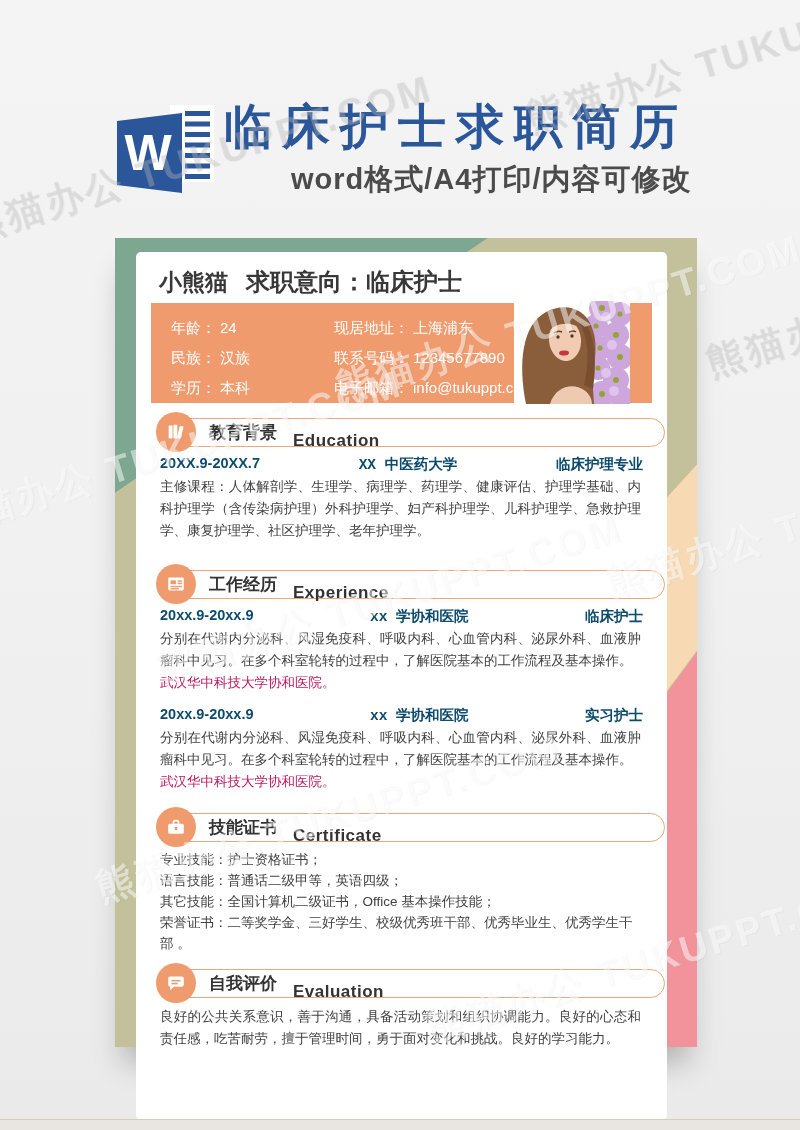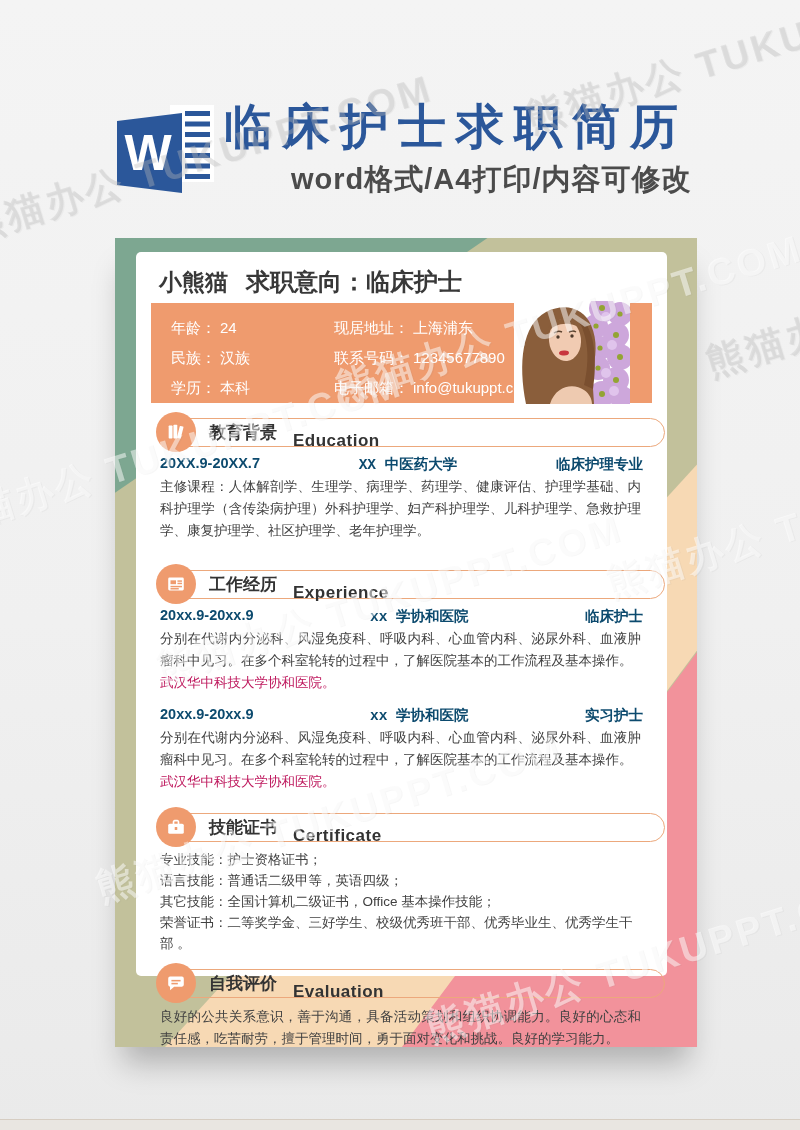--- a/index.html
+++ b/index.html
@@ -15,21 +15,21 @@
     color:#4B4B4B;letter-spacing:1px;white-space:nowrap;}
   
   .poster{position:absolute;left:115px;top:238px;width:582px;height:809px;
     box-shadow:0 24px 28px -8px rgba(0,0,0,0.25);}
   .poster .bg{position:absolute;inset:0;}
   .bg-khaki{background:#C2C19B;}
   .bg-cream{background:#F7D9B4;clip-path:polygon(100% 28%,100% 51%,49.5% 100%,8.6% 100%);}
   .bg-pink{background:#F2929B;clip-path:polygon(100% 51.2%,100% 100%,49.3% 100%);}
   .bg-green{background:#7DA791;clip-path:polygon(0 0,64% 0,0 31.5%);}
   
-  .card{position:absolute;left:21px;top:14px;width:531px;height:724px;background:#fff;
+  .card{position:absolute;left:21px;top:14px;width:531px;height:868px;background:#fff;
     border-radius:5px;padding:10px 14px 0 14px;box-sizing:border-box;}
   .name-row{display:flex;align-items:baseline;gap:18px;margin:4px 0 0 9px;height:30px;}
   .name{font-size:23px;font-weight:bold;color:#383838;}
   .intent{font-size:24px;font-weight:bold;color:#383838;}
   
   .info-band{position:relative;margin-top:7px;margin-left:1px;width:501px;height:100px;
     background:#EF9B6E;color:#fff;font-size:15px;}
   .info-cols{display:flex;padding-top:12px;}
   .info-col{display:flex;flex-direction:column;}
   .info-col.c1{margin-left:20px;width:150px;}

